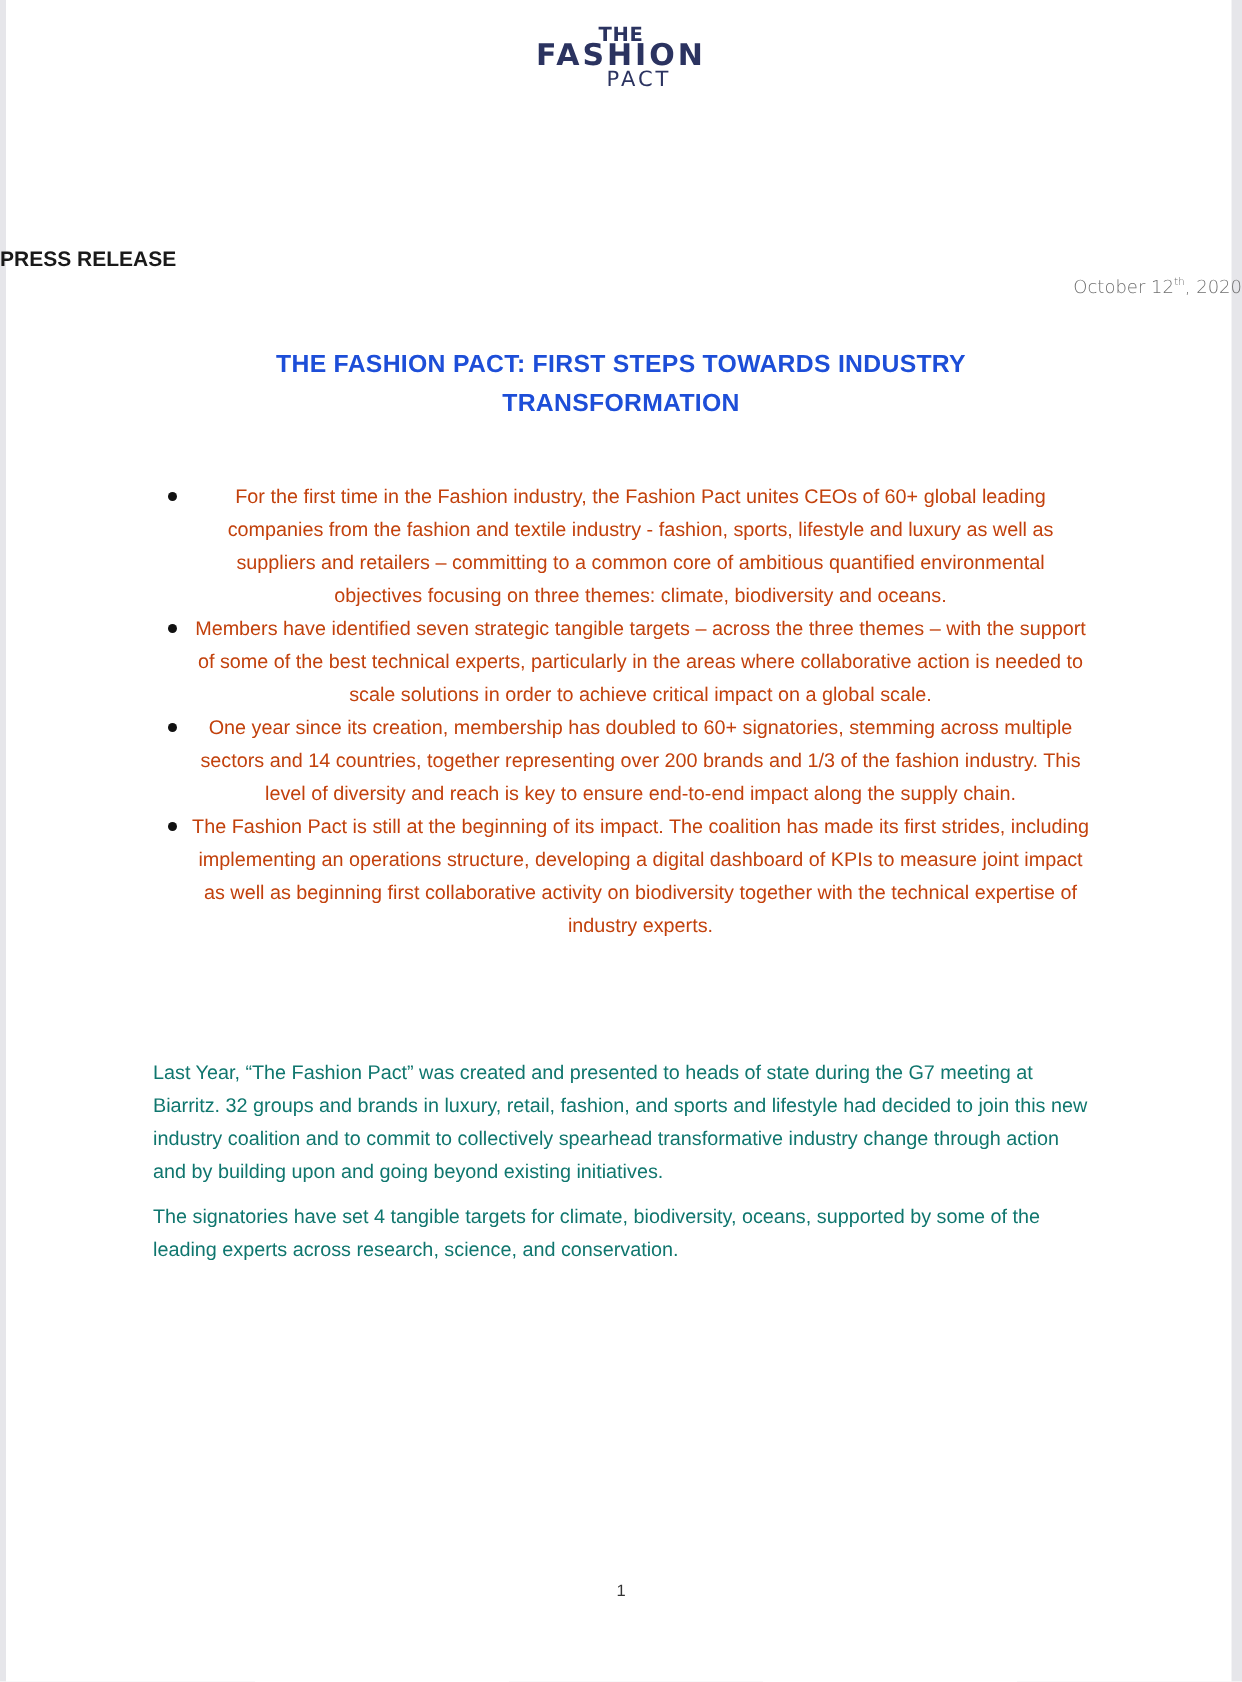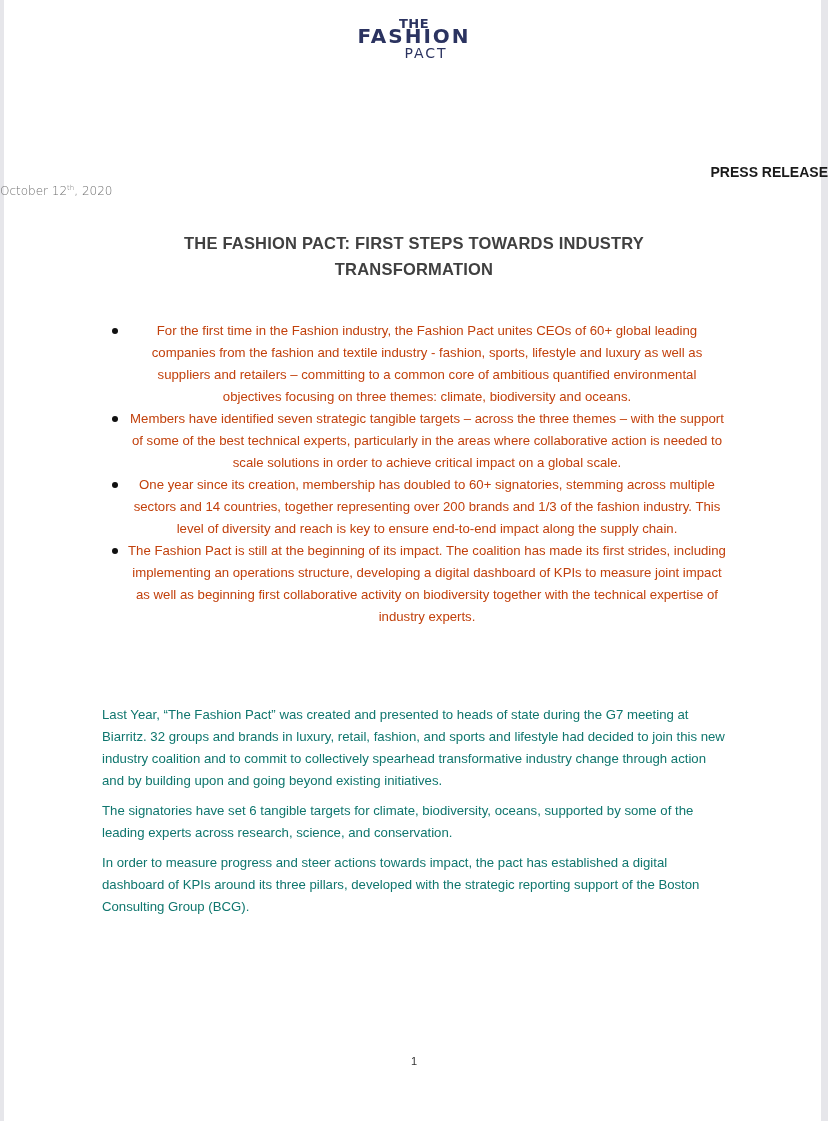--- a/index.html
+++ b/index.html
@@ -13,31 +13,31 @@
     background: #ffffff;
   }
   .logo {
     position: absolute; left: 0; width: 828px; text-align: center;
     color: #2b3360; font-family: "DejaVu Sans", sans-serif;
   }
   .logo-the { top: 16px; font-size: 13px; font-weight: bold; letter-spacing: 0.5px; }
   .logo-l1 { top: 24px; font-size: 20px; letter-spacing: 2px; font-weight: 700; }
   .logo-l2 { top: 45px; font-size: 14px; letter-spacing: 2px; font-weight: 500; padding-left: 12px; }
   .press {
-    position: absolute; top: 164px; left: 0; width: 828px; text-align: right;
+    position: absolute; top: 164px; left: 0; width: 828px; text-align: left;
     font-size: 14px; font-weight: bold; color: #1a1a1a;
   }
   .date {
-    position: absolute; top: 184px; left: 0; width: 828px; text-align: left;
+    position: absolute; top: 184px; left: 0; width: 828px; text-align: right;
     font-size: 12px; color: #6f6f6f; font-family: "DejaVu Sans", sans-serif; font-weight: 300;
   }
   .date sup { font-size: 7px; }
   .title {
     position: absolute; top: 230px; left: 150px; width: 528px; text-align: center;
-    font-size: 16.5px; font-weight: bold; color: #404040; line-height: 26px; letter-spacing: 0.2px;
+    font-size: 16.5px; font-weight: bold; color: #1d4ed8; line-height: 26px; letter-spacing: 0.2px;
   }
   .bullets {
     position: absolute; top: 320px; left: 102px; width: 630px;
     list-style: none; margin: 0; padding: 0;
     font-size: 13.2px; color: #c2410c; line-height: 22px;
   }
   .bullets li { position: relative; text-align: center; padding: 0 6px 0 26px; }
   .bullets li .dot {
     position: absolute; left: 10px; top: 8px; width: 6px; height: 6px; border-radius: 50%; background: #111;
   }
@@ -67,17 +67,16 @@
 
 <ul class="bullets">
   <li><span class="dot"></span><span>For the first time in the Fashion industry, the Fashion Pact unites CEOs of 60+ global leading companies from the fashion and textile industry - fashion, sports, lifestyle and luxury as well as suppliers and retailers – committing to a common core of ambitious quantified environmental objectives focusing on three themes: climate, biodiversity and oceans.</span></li>
   <li><span class="dot"></span><span>Members have identified seven strategic tangible targets – across the three themes – with the support of some of the best technical experts, particularly in the areas where collaborative action is needed to scale solutions in order to achieve critical impact on a global scale.</span></li>
   <li><span class="dot"></span><span>One year since its creation, membership has doubled to 60+ signatories, stemming across multiple sectors and 14 countries, together representing over 200 brands and 1/3 of the fashion industry. This level of diversity and reach is key to ensure end-to-end impact along the supply chain.</span></li>
   <li><span class="dot"></span><span>The Fashion Pact is still at the beginning of its impact. The coalition has made its first strides, including implementing an operations structure, developing a digital dashboard of KPIs to measure joint impact as well as beginning first collaborative activity on biodiversity together with the technical expertise of industry experts.</span></li>
 </ul>
 
 <div class="body">
   <p>Last Year, “The Fashion Pact” was created and presented to heads of state during the G7 meeting at Biarritz.  32 groups and brands in luxury, retail, fashion, and sports and lifestyle had decided to join this new industry coalition and to commit to collectively spearhead transformative industry change through action and by building upon and going beyond existing initiatives.</p>
-  <p>The signatories have set 6 tangible targets for climate, biodiversity, oceans, supported by some of the leading experts across research, science, and conservation.</p>
-  <p>In order to measure progress and steer actions towards impact, the pact has established a digital dashboard of KPIs around its three pillars, developed with the strategic reporting support of the Boston Consulting Group (BCG).</p>
+  <p>The signatories have set 4 tangible targets for climate, biodiversity, oceans, supported by some of the leading experts across research, science, and conservation.</p>
 </div>
 
 <div class="pagenum">1</div>
 
 </body></html>

